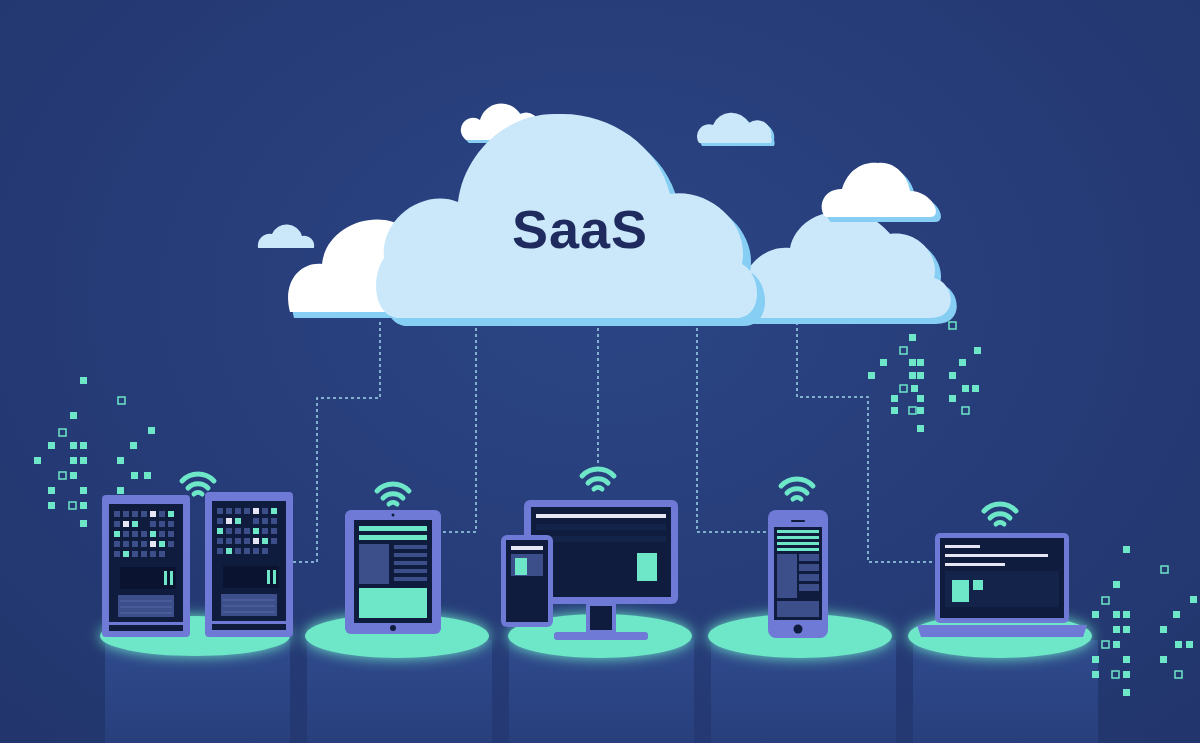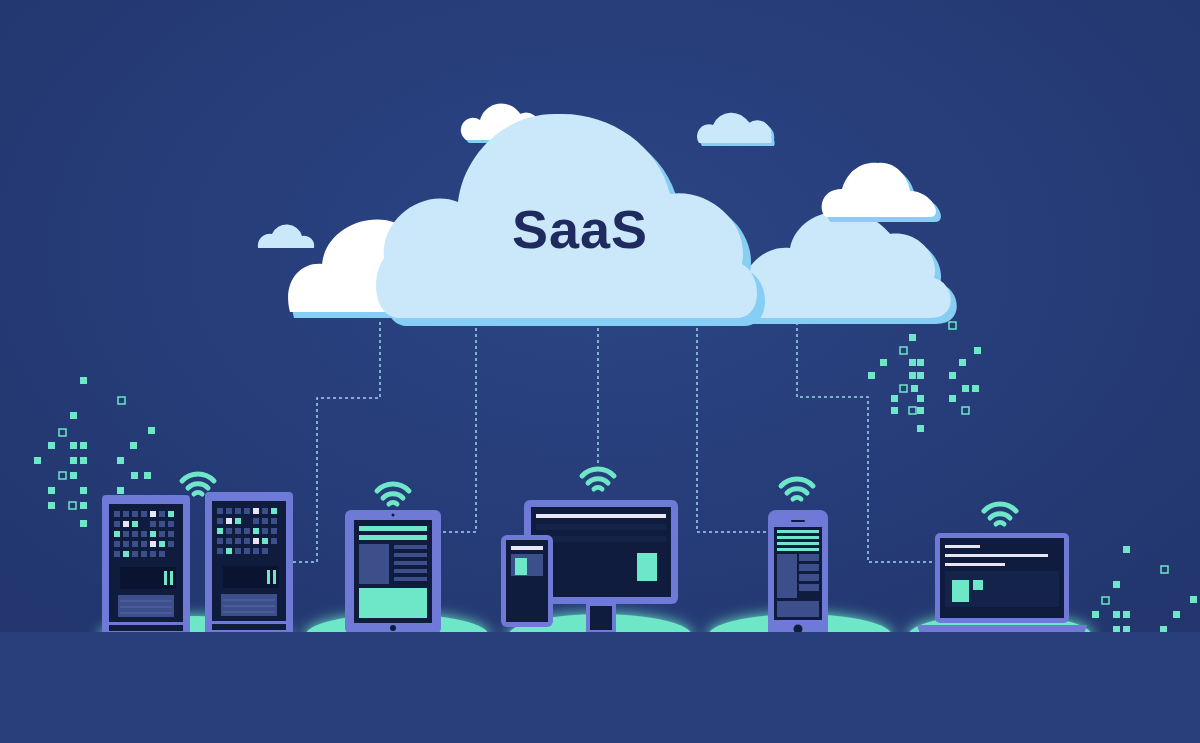--- a/index.html
+++ b/index.html
@@ -1,17 +1,17 @@
 <!DOCTYPE html>
 <html><head>
 <meta charset="utf-8">
 <style>
   html,body{margin:0;padding:0;}
   body{width:1200px;height:743px;overflow:hidden;background:#283f7c;font-family:"Liberation Sans",sans-serif;}
-  #scene{position:relative;width:1200px;height:632px;overflow:hidden;
+  #scene{position:relative;width:1200px;height:743px;overflow:hidden;
     background:radial-gradient(ellipse at 50% 40%, #2b4584 0%, #263c78 55%, #22356c 100%);}
   svg{position:absolute;left:0;top:0;}
   .title{position:absolute;left:460px;top:198px;width:240px;text-align:center;
     font-family:"Liberation Sans",sans-serif;font-weight:bold;font-size:54px;color:#1f2a5e;letter-spacing:1px;}
 </style>
 </head>
 <body>
 
 <div id="scene">
 

